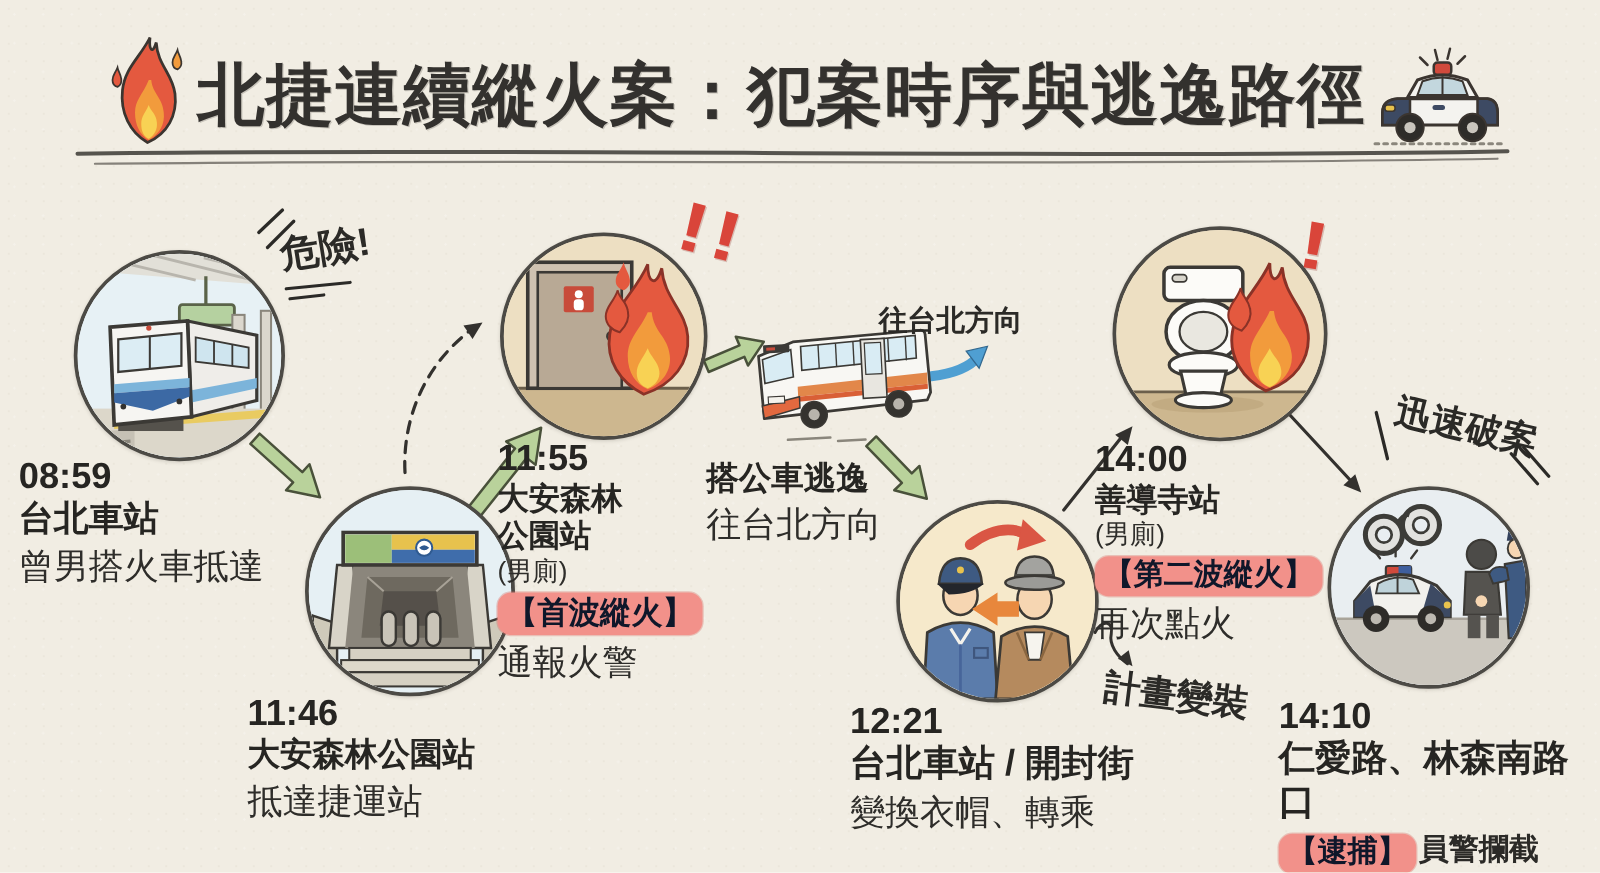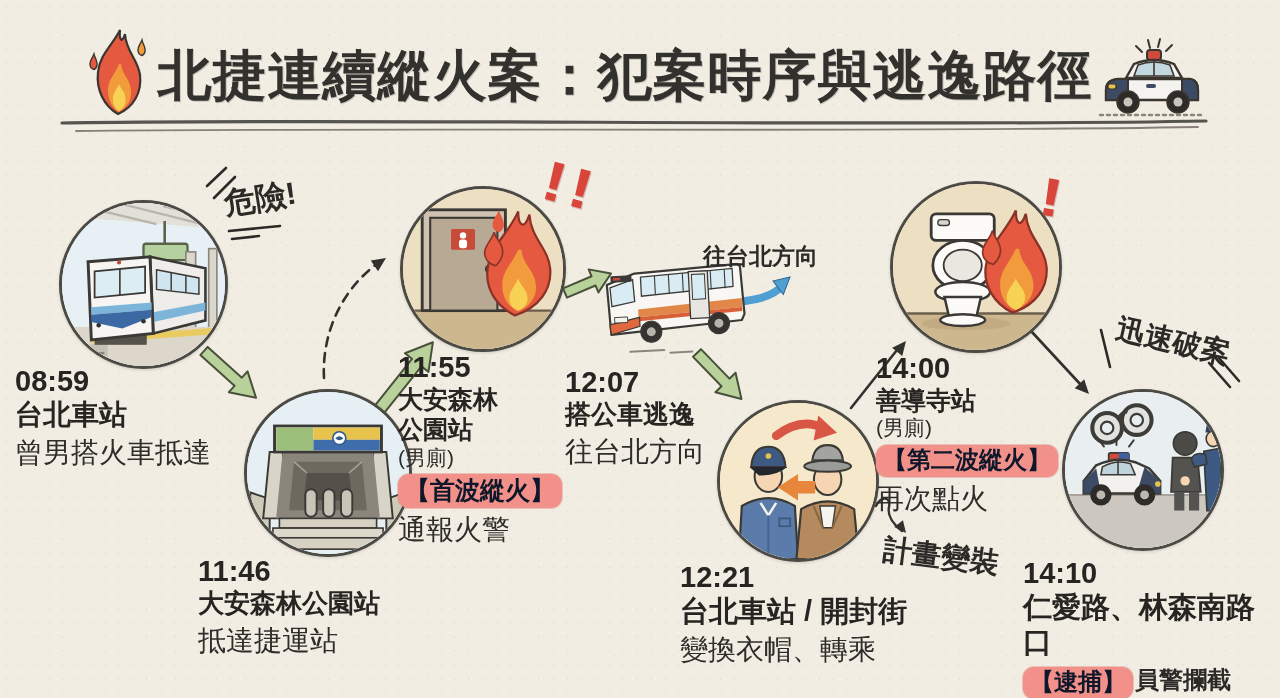--- a/index.html
+++ b/index.html
@@ -287,21 +287,20 @@
         <polygon points="11,68 41,62 41,71 12,78" fill="#e2693f" stroke="#3b3935" stroke-width="1.2"></polygon>
         <rect x="16" y="61" width="13" height="5.5" fill="#f4f2ec" stroke="#3b3935" stroke-width="0.9"></rect>
         <circle cx="52" cy="77" r="10.5" fill="#35332f" stroke="#3b3935" stroke-width="1.2"></circle>
         <circle cx="52" cy="77" r="4.5" fill="#b8b4ac"></circle>
         <circle cx="120" cy="72" r="10.5" fill="#35332f" stroke="#3b3935" stroke-width="1.2"></circle>
         <circle cx="120" cy="72" r="4.5" fill="#b8b4ac"></circle>
       </svg>
     </div>
     <div class="abs hand" style="left:703px;top:241px;font-size:23px;font-weight:600;">往台北方向</div>
     <div class="abs step-text" style="left:565px;top:367px;width:160px;">
-      <div class="t-time">12:07</div>
       <div class="t-place">搭公車逃逸</div>
       <div class="t-desc">往台北方向</div>
     </div>
   </section>
 
   <section>
     <div class="abs node-circle" style="left:717px;top:400px;width:156px;height:156px;background:#f6e9cb;">
       <svg viewBox="0 0 100 100">
         <rect width="100" height="100" fill="#f6e9cb"></rect>
         <path d="M14,66 Q31,56 48,66 L50,100 L12,100 Z" fill="#5b7cab" stroke="#3b3935" stroke-width="1.4"></path>

